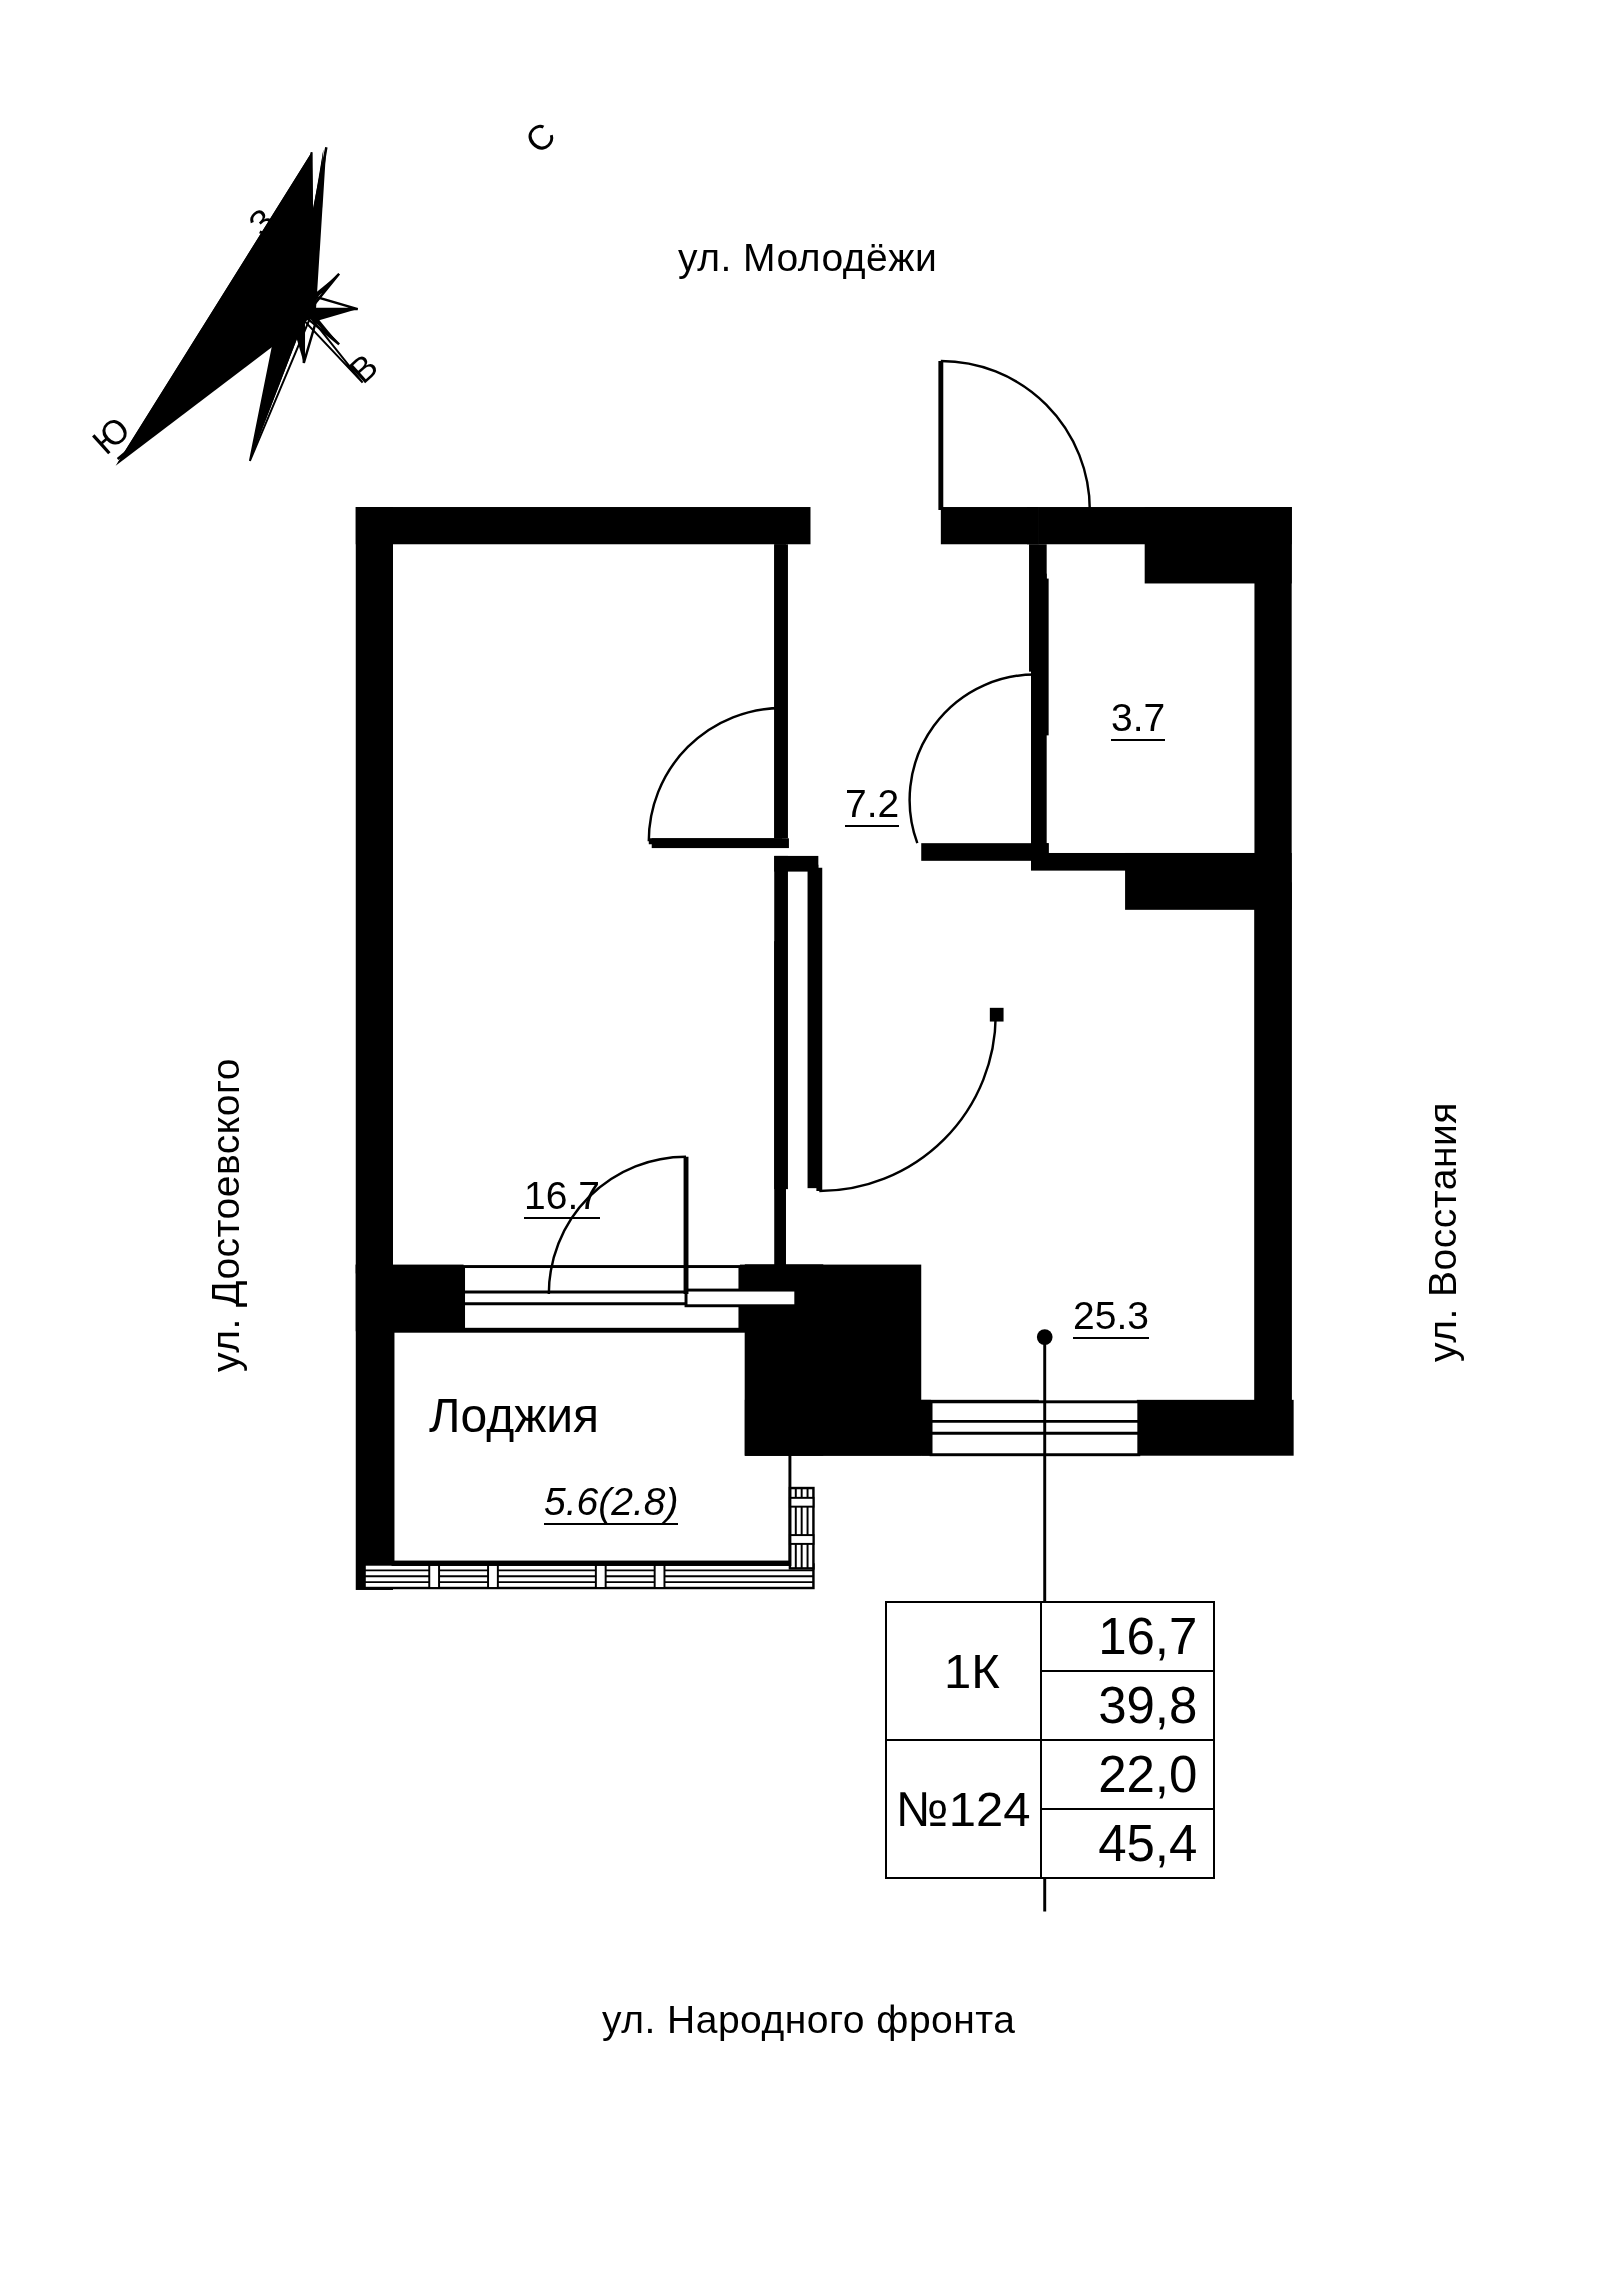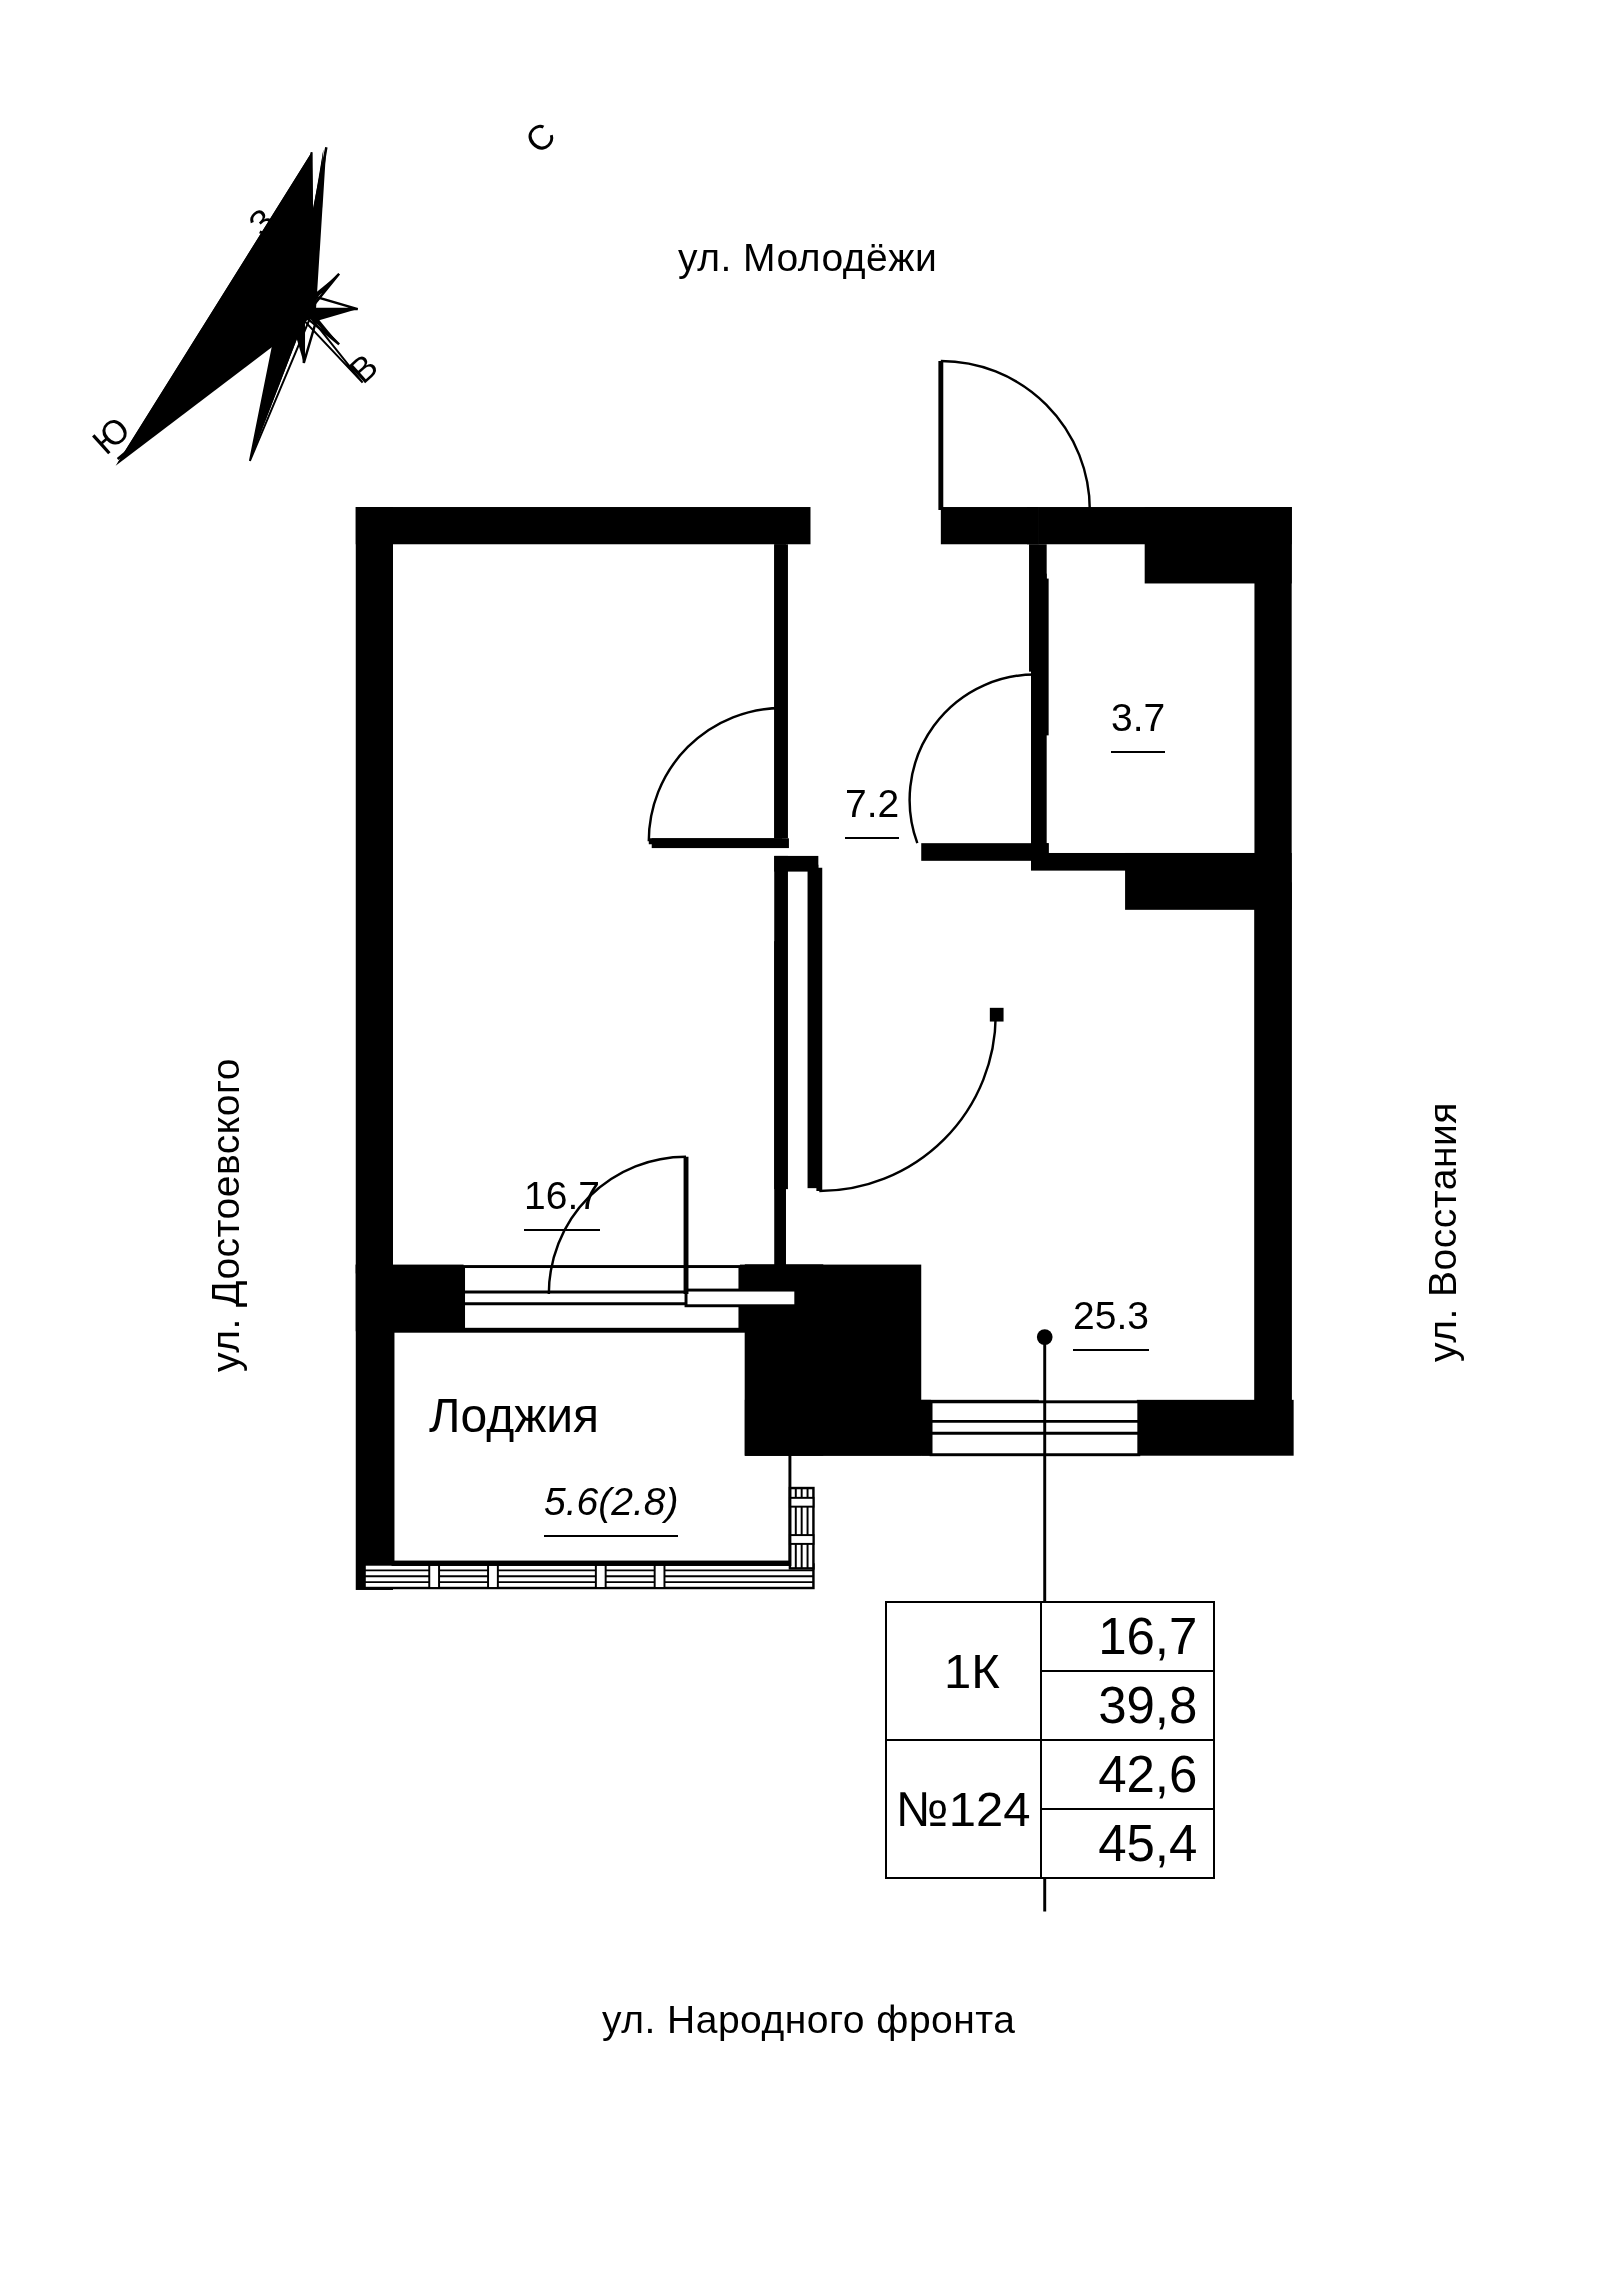--- a/index.html
+++ b/index.html
@@ -50,21 +50,21 @@
     transform-origin: left top;
     transform: rotate(-90deg);
   }
   .street-vert-right {
     transform-origin: left top;
     transform: rotate(-90deg);
   }
 
   .area-label {
     font-size: 39px;
-    padding-bottom: 14px;
+    padding-bottom: 2px;
     border-bottom: 2.9px solid #000;
   }
   .room-name {
     font-size: 48px;
   }
 
   .compass-letter {
     font-size: 35px;
     font-family: "Liberation Sans", sans-serif;
   }
@@ -304,21 +304,21 @@
     <tbody>
         <tr>
       <td class="label-cell no-bottom" rowspan="2">1К</td>
       <td class="val-cell">16,7</td>
     </tr>
     <tr>
       <td class="val-cell">39,8</td>
     </tr>
     <tr>
       <td class="label-cell" rowspan="2">№124</td>
-      <td class="val-cell">42,6</td>
+      <td class="val-cell">22,0</td>
     </tr>
     <tr>
       <td class="val-cell">45,4</td>
     </tr>
   </tbody>
     </table>
 
 </div>
 
 

